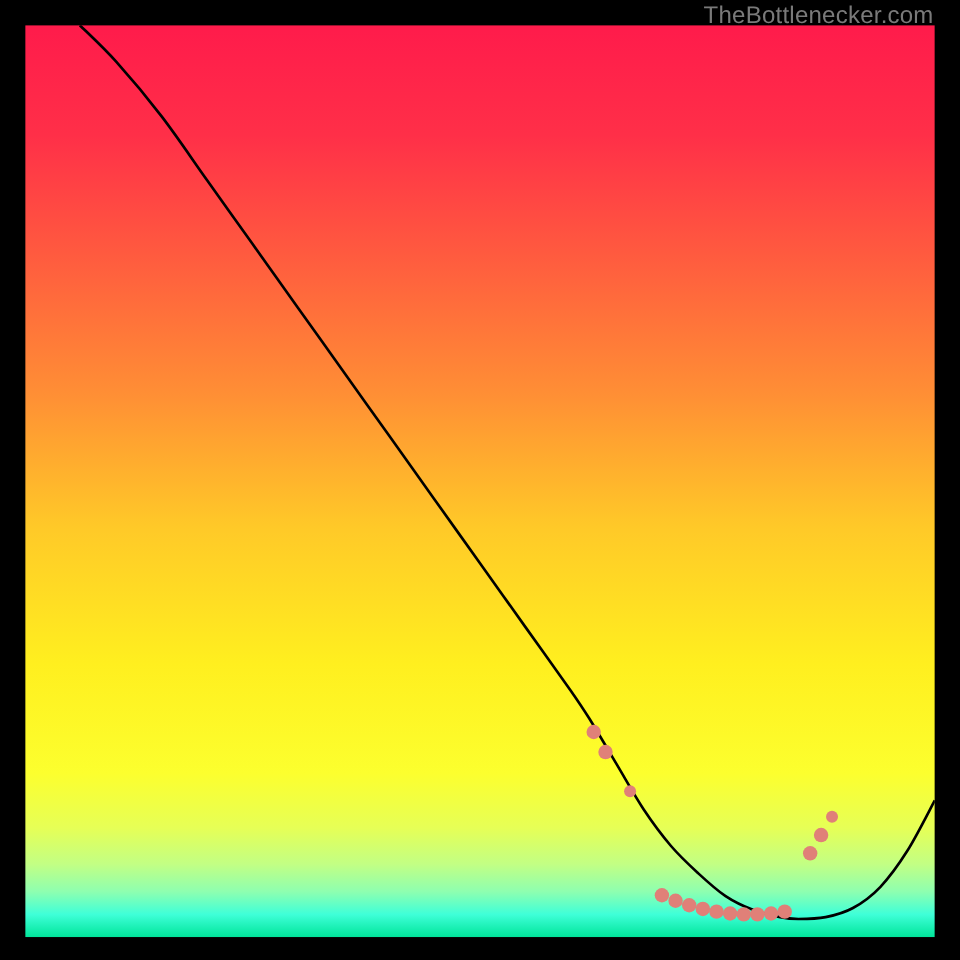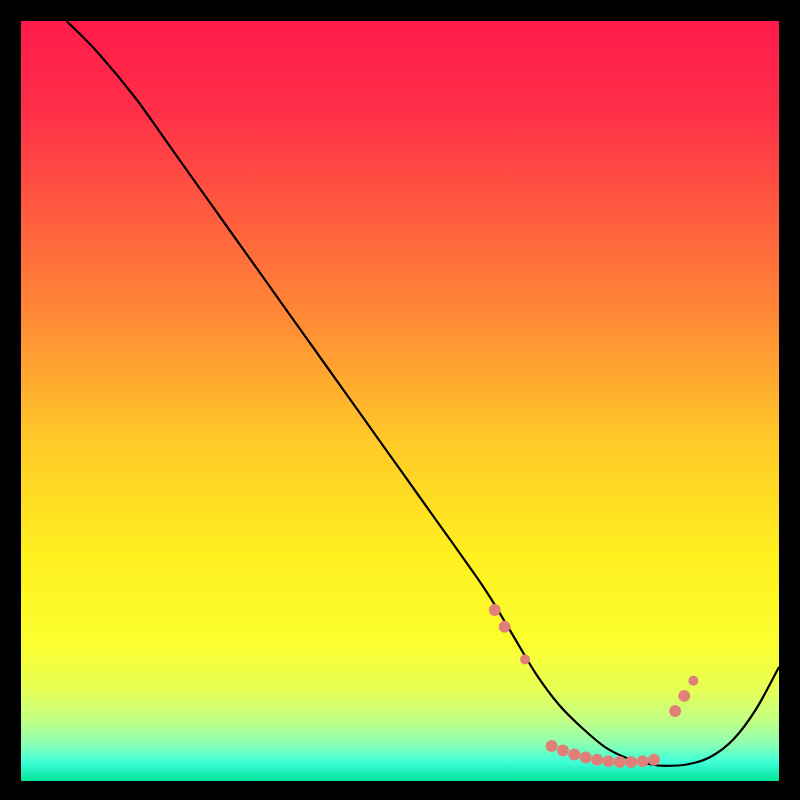--- a/index.html
+++ b/index.html
@@ -85,14 +85,15 @@
           <circle cx="621.56" cy="740.24" r="6" fill="#e08078"></circle>
           <circle cx="632.93" cy="738.72" r="6" fill="#e08078"></circle>
           <circle cx="654.15" cy="690.08" r="6" fill="#e08078"></circle>
           <circle cx="663.25" cy="674.88" r="6" fill="#e08078"></circle>
           <circle cx="672.35" cy="659.68" r="5" fill="#e08078"></circle>
         </g>
     </svg>
 
   </div>
 
+  <div class="watermark">TheBottlenecker.com</div>
 
 </div>
 
 </body></html>

